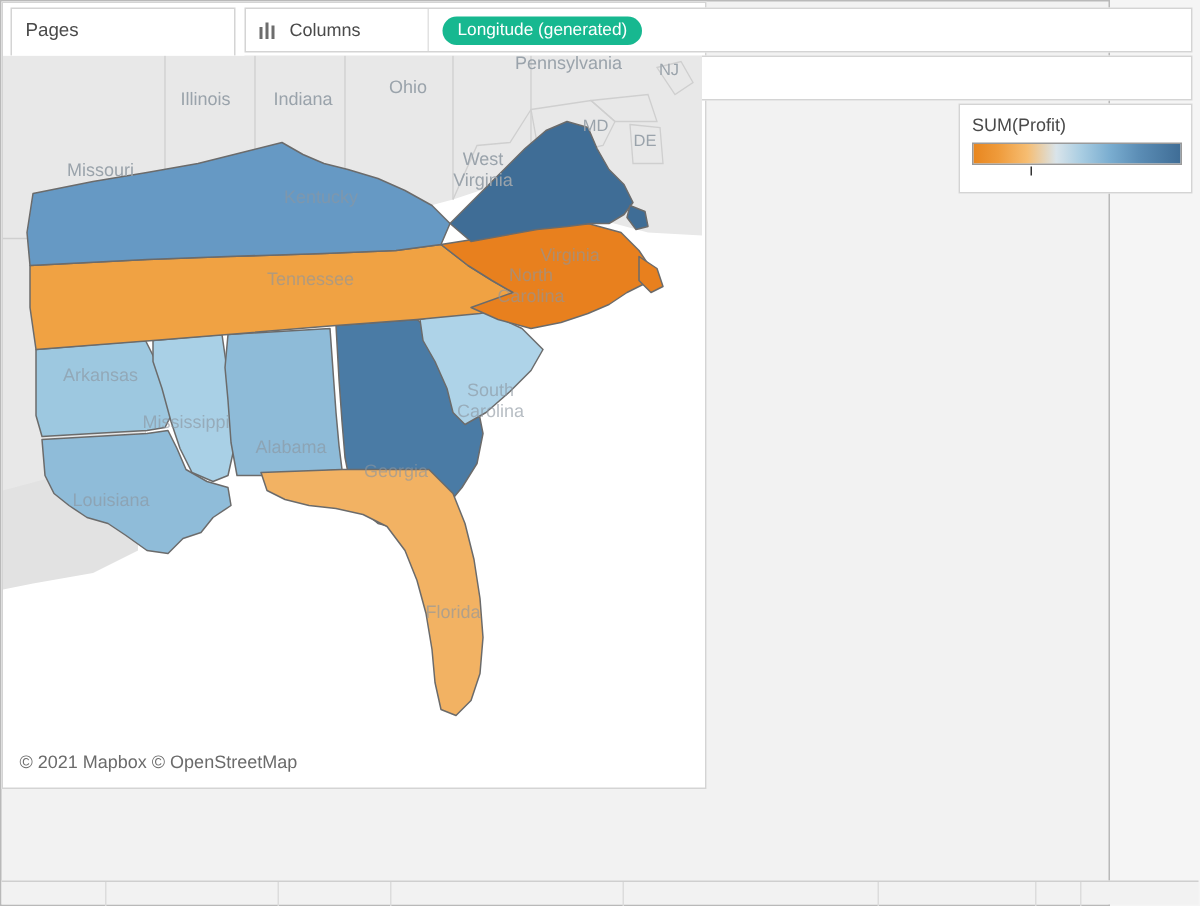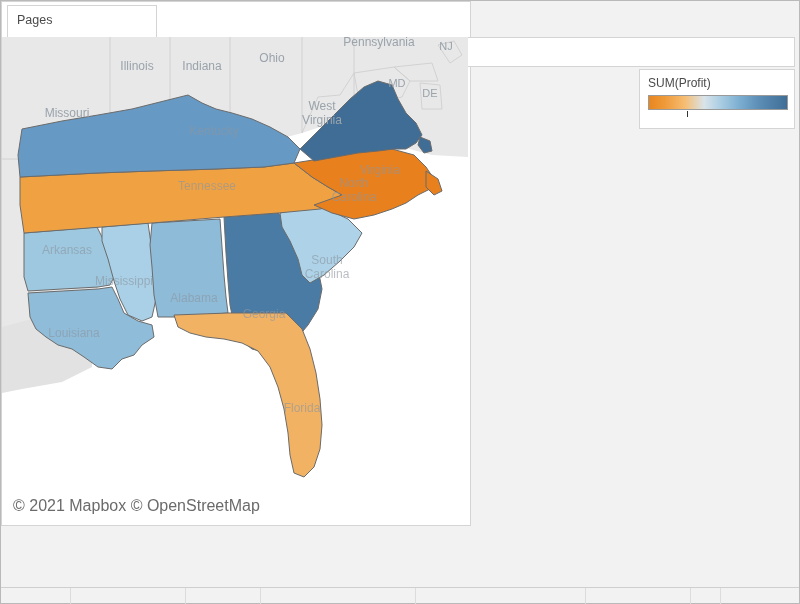--- a/index.html
+++ b/index.html
@@ -4,21 +4,21 @@
 <style>
   * { box-sizing: border-box; margin: 0; padding: 0; }
   html, body {
     width: 800px; height: 604px;
     background: #f5f5f5;
     font-family: "Liberation Sans", sans-serif;
     overflow: hidden;
   }
   .app {
     position: relative;
-    width: 800px; height: 604px;
+    width: 740px; height: 604px;
     background: #f2f2f2;
     border: 1px solid #b9b9b9;
   }
 
   
   .card {
     background: #ffffff;
     border: 1px solid #d4d4d4;
     position: absolute;
   }
@@ -136,21 +136,21 @@
   .shelf-content { padding-left: 9px; }
 
   
   .viz-card { left: 162px; top: 68px; width: 470px; height: 525px; background:#fff;
               border: 1px solid #d4d4d4; }
   .viz-title { font-size: 15px; color: #4a4a4a; padding: 10px 0 8px 14px; }
   .map-wrap { position: relative; width: 466px; height: 484px; overflow: hidden; background: #ffffff; }
   .map-svg { position: absolute; left: 0; top: 0; }
   .attribution {
     position: absolute; left: 8px; bottom: 5px;
-    font-size: 16px; color: #6b6b6b;
+    font-size: 12px; color: #6b6b6b;
     background: rgba(255,255,255,0.75);
     padding: 1px 3px;
   }
 
   
   .legend-card { left: 638px; top: 68px; width: 156px; height: 60px; }
   .legend-title { font-size: 12px; color: #4a4a4a; padding: 6px 0 5px 8px; }
   .legend-bar-wrap { padding: 0 8px; position: relative; }
   .legend-bar {
     height: 15px; width: 140px;
@@ -329,20 +329,35 @@
                 <span>+</span>
               </span>
             <span>State</span>
           </span>
         </div>
 
       </div>
     </div>
   </div>
 
+  <div class="shelf shelf-cols">
+    <div class="shelf-label">
+      <span class="shelf-ic">
+        <span class="ic-cols">
+            <i style="height:8px"></i>
+            <i style="height:11px"></i>
+            <i style="height:9px"></i>
+          </span>
+      </span>
+      <span>Columns</span>
+    </div>
+    <div class="shelf-content">
+      <span class="pill pill-green">Longitude (generated)</span>
+    </div>
+  </div>
 
   <div class="shelf shelf-rows">
     <div class="shelf-label">
       <span class="shelf-ic">
         <span class="ic-rows">
             <i style="width:11px"></i>
             <i style="width:11px"></i>
             <i style="width:11px"></i>
           </span>
       </span>

